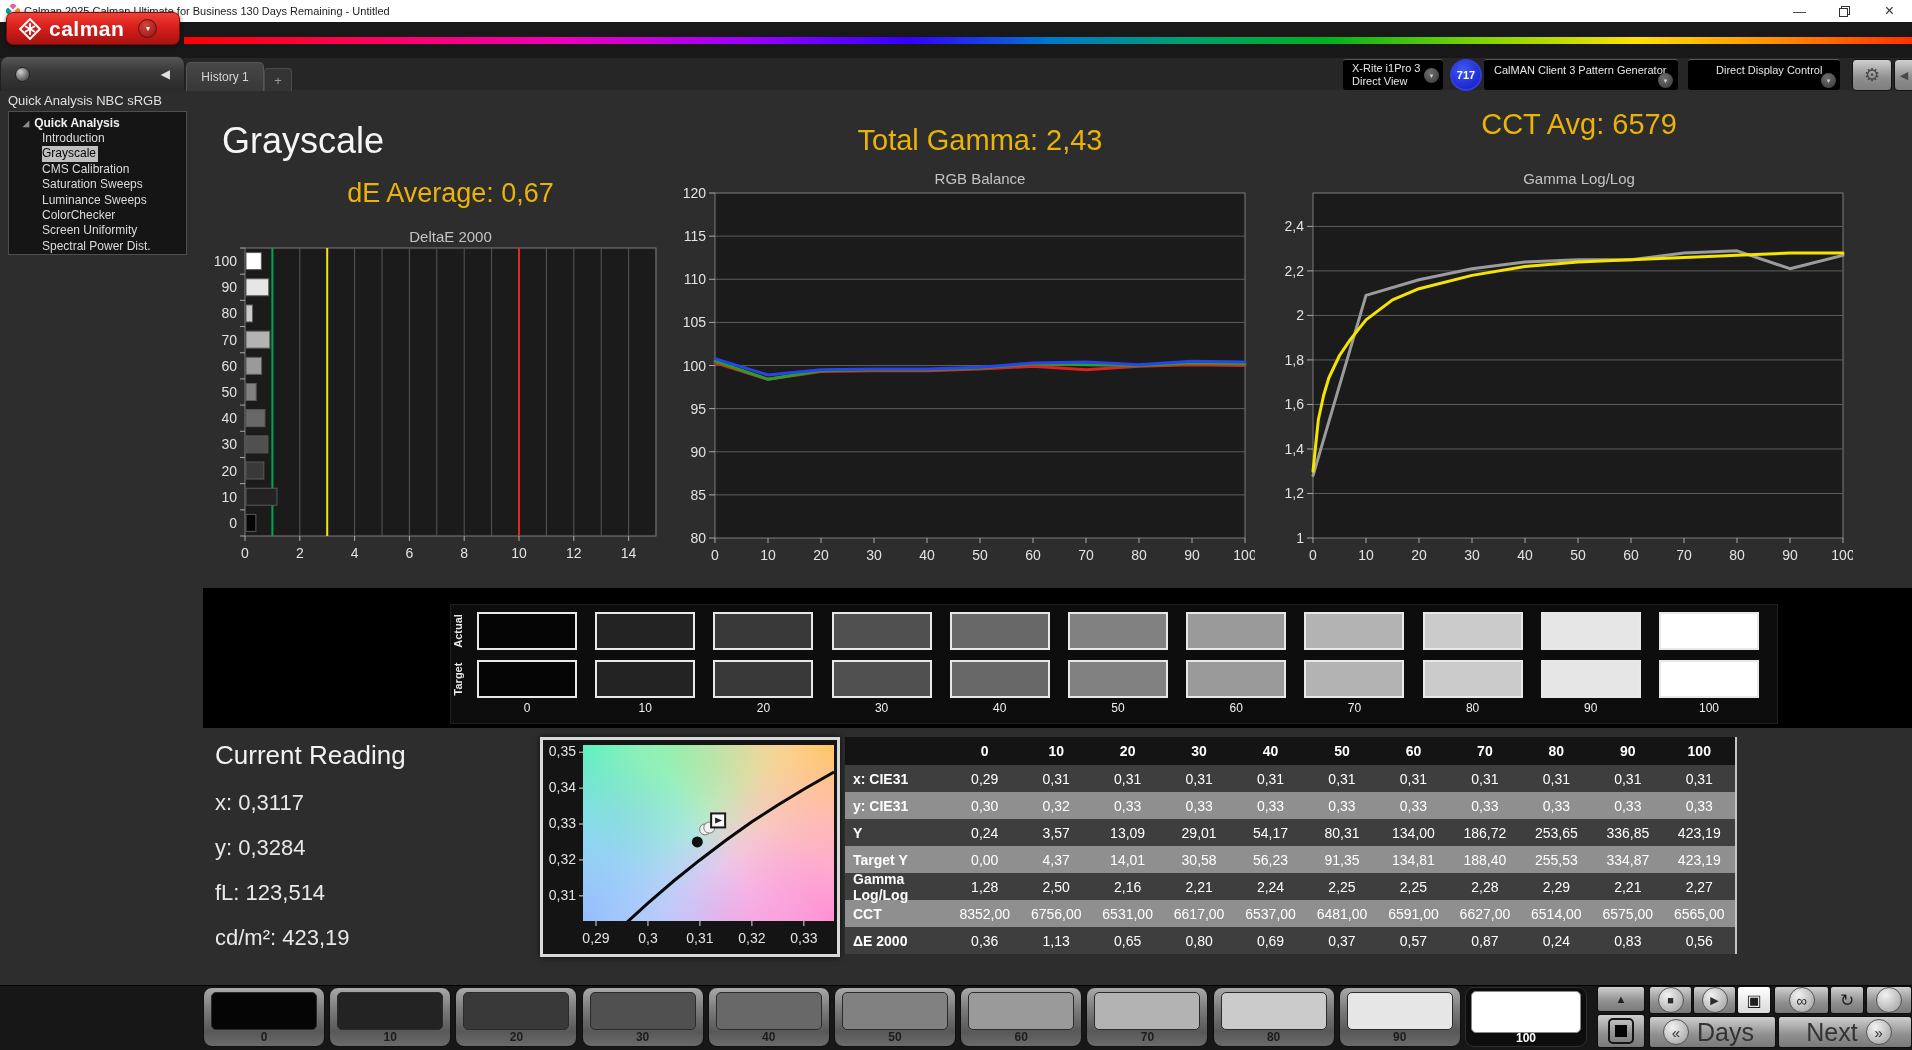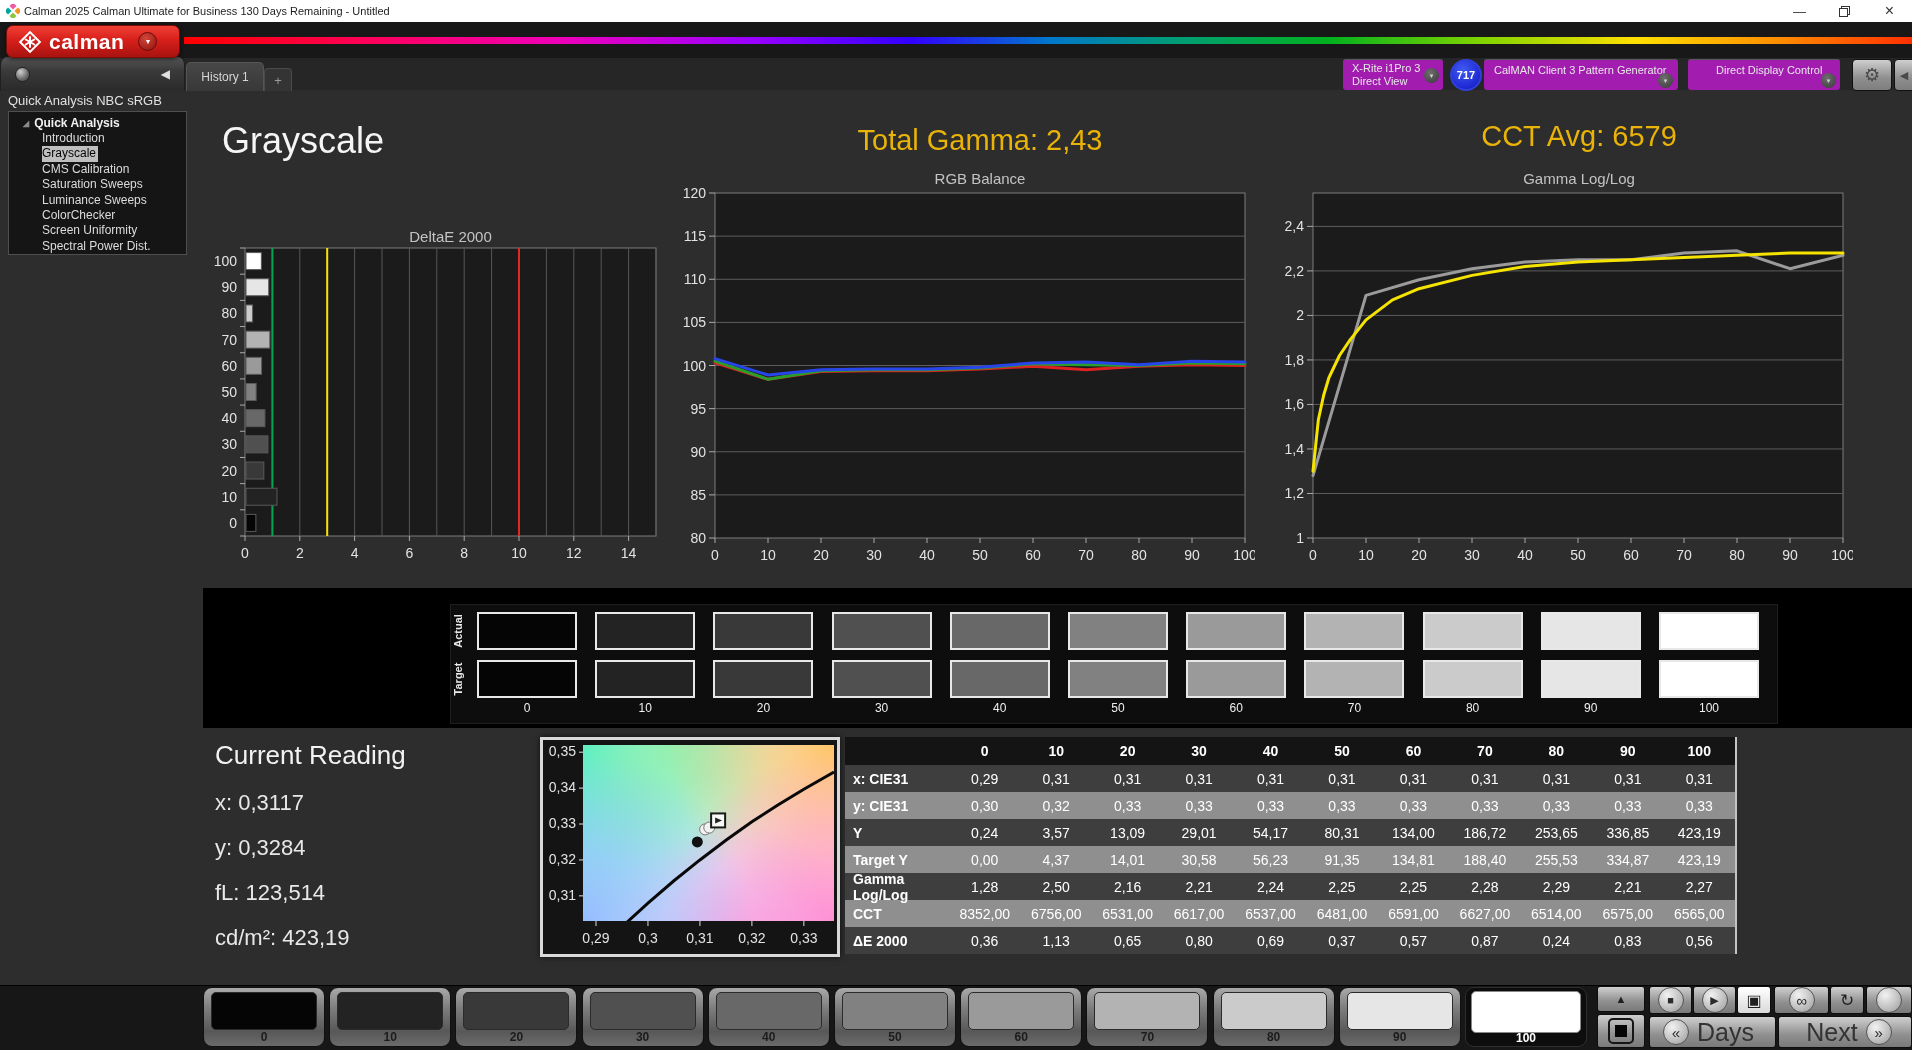--- a/index.html
+++ b/index.html
@@ -8,39 +8,39 @@
   #stage{position:relative;width:1912px;height:1050px;background:#2d2d2d}
   
   .titlebar{left:0;top:0;width:1912px;height:22px;background:#ffffff;display:flex;align-items:center}
   .titlebar .ttl{font-size:11px;color:#1c1c1c;margin-left:6px}
   .winbtn{width:45px;height:22px;display:flex;align-items:center;justify-content:center;color:#333;font-size:13px}
   .restore-icon{position:relative;width:11px;height:11px;display:inline-block}
   .restore-icon::after{content:"";position:absolute;right:0;top:0;width:7px;height:7px;border:1.2px solid #333}
   .restore-icon::before{content:"";position:absolute;left:0;bottom:0;width:7px;height:7px;border:1.2px solid #333;background:#fff;z-index:1}
   
   .header{left:0;top:22px;width:1912px;height:36px;background:#181818}
-  .logo{left:6px;top:25px;width:172px;height:31px;background:linear-gradient(180deg,#ef4136 0%,#d81f1b 45%,#a81310 100%);
+  .logo{left:6px;top:12px;width:172px;height:31px;background:linear-gradient(180deg,#ef4136 0%,#d81f1b 45%,#a81310 100%);
     border:1px solid #7a0d0a;border-radius:7px;display:flex;align-items:center;box-shadow:0 1px 4px rgba(0,0,0,.6);z-index:5}
   .logo .word{color:#fff;font-size:21px;font-weight:bold;letter-spacing:.5px;margin-left:6px}
   .logo-dd{width:17px;height:17px;border-radius:50%;background:radial-gradient(circle at 40% 32%,#d4453a,#8e130f);
     border:1px solid #6d0b08;margin-left:14px;display:flex;align-items:center;justify-content:center;color:#fff;font-size:7px}
   .stripe{left:184px;top:37px;width:1728px;height:7px;
     background:linear-gradient(90deg,#ff0000 0%,#ff0055 10%,#ee00bb 22%,#9900ff 33%,#3300ff 42%,#0077cc 50%,#00a070 58%,#00b020 66%,#7fd400 75%,#ffe000 84%,#ff9000 92%,#ff3000 100%)}
   
   .tabstrip{left:0;top:58px;width:1912px;height:32px;background:#262626}
   .side-tab{left:0;top:56px;width:183px;height:34px;background:linear-gradient(180deg,#565656,#3a3a3a 40%,#2a2a2a);
     border:1px solid #1f1f1f;border-bottom:none;border-radius:8px 8px 0 0;display:flex;align-items:center}
   .sphere{width:13px;height:13px;border-radius:50%;margin-left:14px;border:1px solid #222;
     background:radial-gradient(circle at 35% 30%,#d0d0d0,#6a6a6a 60%,#454545)}
   .side-collapse{margin-left:auto;margin-right:14px;color:#e0e0e0;font-size:12px}
   .tab{background:linear-gradient(180deg,#474747,#383838);border:1px solid #555;border-bottom:none;
     border-radius:5px 5px 0 0;color:#d6d6d6;font-size:12px;display:flex;align-items:center;justify-content:center}
   .plus-tab{background:#343434;border:1px solid #4a4a4a;border-bottom:none;border-radius:4px 4px 0 0;color:#9a9a9a;
     font-size:13px;display:flex;align-items:center;justify-content:center}
-  .devbox{background:#a21caf;border-radius:3px;border-top:1px solid #585858;color:#e8e8e8;font-size:11px;overflow:hidden}
+  .devbox{background:#000000;border-radius:3px;border-top:1px solid #585858;color:#e8e8e8;font-size:11px;overflow:hidden}
   .devbox .accent{position:absolute;left:0;top:0;bottom:0;width:5px;border-radius:3px 0 0 3px}
   .dd-circ{position:absolute;width:15px;height:15px;border-radius:50%;background:radial-gradient(circle at 40% 32%,#6e6e6e,#383838);
     display:flex;align-items:center;justify-content:center;color:#d0d0d0;font-size:6px}
   .badge{border-radius:50%;background:radial-gradient(circle at 38% 30%,#4058f2,#1016c4);border:2px solid #3040d8;
     color:#fff;font-size:11px;font-weight:bold;display:flex;align-items:center;justify-content:center}
   .toolbtn{background:linear-gradient(180deg,#cfcfcf,#8f8f8f 60%,#7e7e7e);border:1px solid #101010;border-radius:4px;
     display:flex;align-items:center;justify-content:center;color:#4a4a4a}
   
   .side-title{left:8px;top:93px;font-size:13px;color:#e0e0e0}
   .tree{left:8px;top:111px;width:177px;height:142px;background:#151515;border:1px solid #4f4f4f;overflow:hidden}
@@ -180,24 +180,25 @@
         <div class="tree-item">CMS Calibration</div>
         <div class="tree-item">Saturation Sweeps</div>
         <div class="tree-item">Luminance Sweeps</div>
         <div class="tree-item">ColorChecker</div>
         <div class="tree-item">Screen Uniformity</div>
         <div class="tree-item">Spectral Power Dist.</div>
       </div>
   </div>
 
   <div class="abs h-big" style="left:222px;top:120px">Grayscale</div>
+  <div class="abs h-mid" style="left:245px;top:178px;width:411px;font-size:27px">dE Average: 0,67</div>
   <div class="abs h-sub" style="left:245px;top:228px;width:411px">DeltaE 2000</div>
   <div class="abs h-mid" style="left:715px;top:124px;width:530px">Total Gamma: 2,43</div>
   <div class="abs h-sub" style="left:715px;top:170px;width:530px">RGB Balance</div>
-  <div class="abs h-mid" style="left:1313px;top:120px;width:532px">CCT Avg: 6579</div>
+  <div class="abs h-mid" style="left:1313px;top:108px;width:532px">CCT Avg: 6579</div>
   <div class="abs h-sub" style="left:1313px;top:170px;width:532px">Gamma Log/Log</div>
 
   <svg class="abs" id="delta-svg" style="left:205px;top:244px" width="465" height="316">
       <rect x="40" y="4" width="411" height="288" fill="#1b1b1b" stroke="#7d7d7d"></rect>
       <line x1="67.4" y1="4" x2="67.4" y2="292" stroke="#585858" stroke-width="1"></line>
       <line x1="94.8" y1="4" x2="94.8" y2="292" stroke="#585858" stroke-width="1"></line>
       <line x1="122.19999999999999" y1="4" x2="122.19999999999999" y2="292" stroke="#585858" stroke-width="1"></line>
       <line x1="149.6" y1="4" x2="149.6" y2="292" stroke="#585858" stroke-width="1"></line>
       <line x1="177" y1="4" x2="177" y2="292" stroke="#585858" stroke-width="1"></line>
       <line x1="204.39999999999998" y1="4" x2="204.39999999999998" y2="292" stroke="#585858" stroke-width="1"></line>

